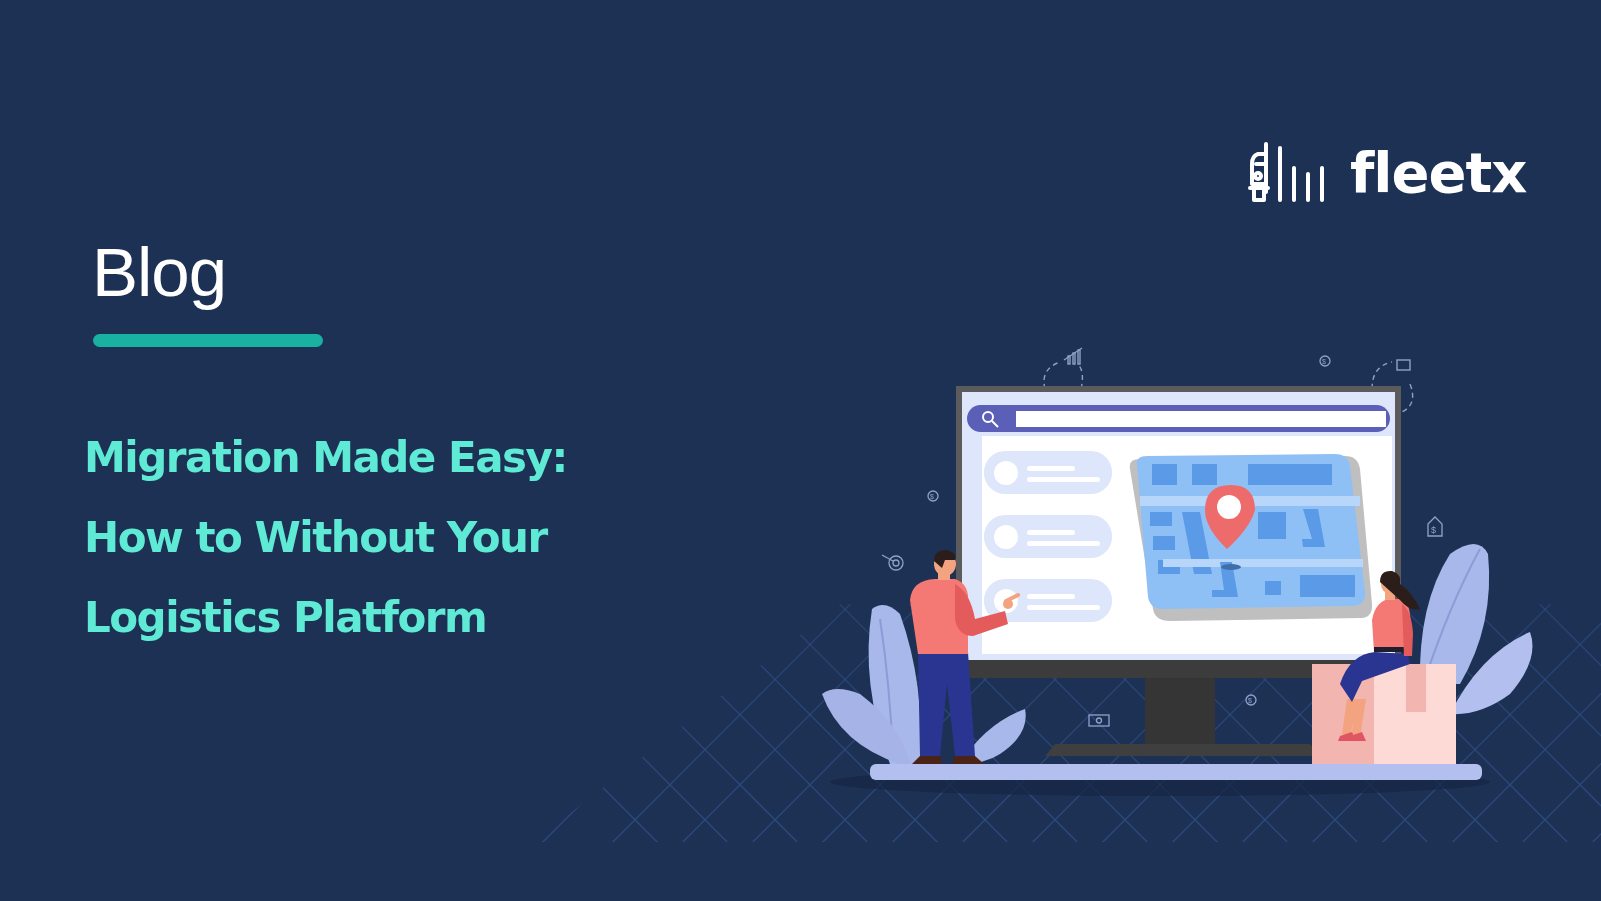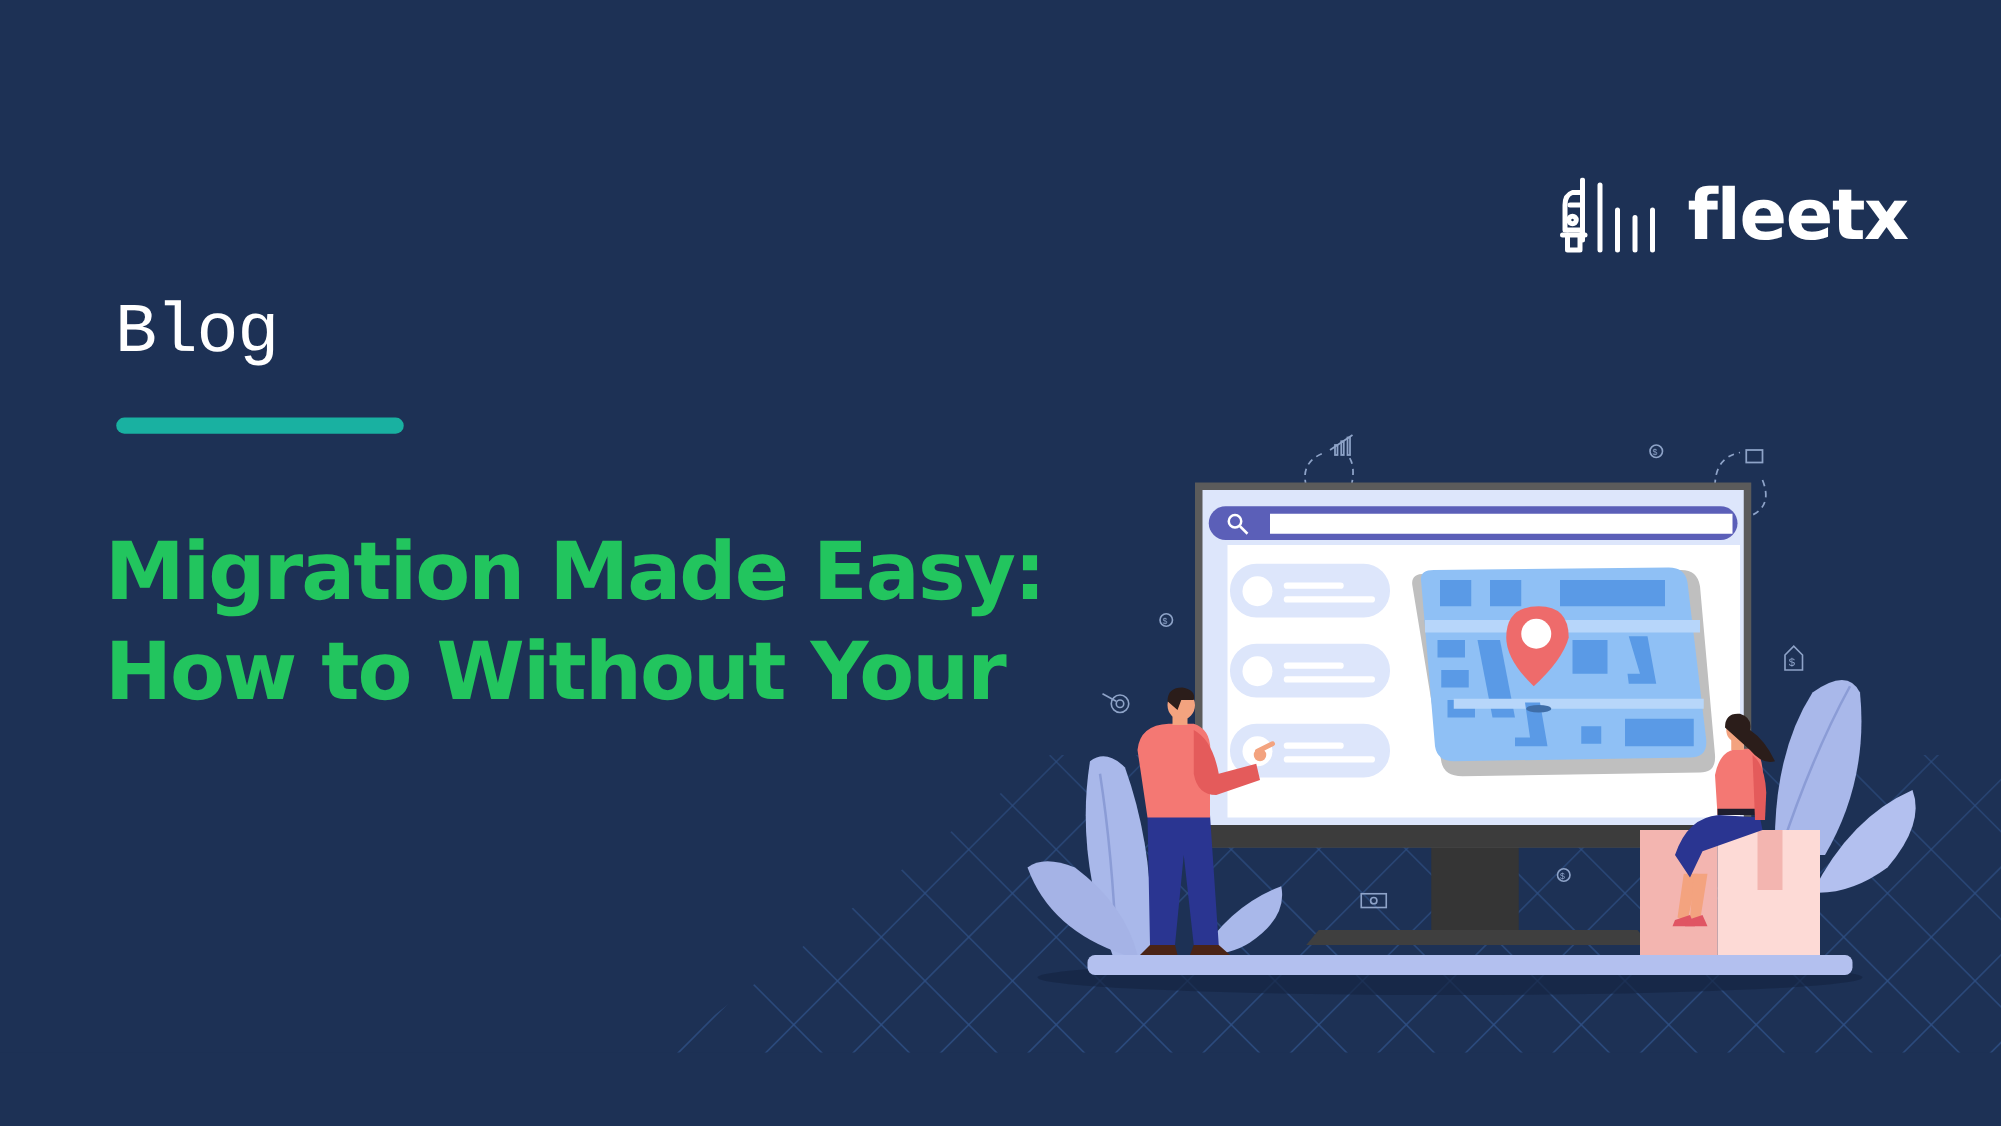--- a/index.html
+++ b/index.html
@@ -1,23 +1,23 @@
 <!DOCTYPE html>
 <html><head>
 <meta charset="utf-8">
 <style>
   html, body { margin:0; padding:0; }
   body { width:1601px; height:901px; overflow:hidden; background:#1d3155; font-family:"Liberation Sans", sans-serif; position:relative; }
   .frame { position:absolute; left:0; top:0; width:1601px; height:798px; background:#1d3155; overflow:hidden;margin-top:44px; }
   .grid { position:absolute; left:0; top:0; width:1601px; height:901px; }
   .logo { position:absolute; left:1248px; top:98px; display:flex; align-items:center; gap:10px; }
   .logo-word { color:#fff; font-family:"DejaVu Sans", sans-serif; font-weight:bold; font-size:56px; letter-spacing:-1px; line-height:1; }
-  .blog-label { position:absolute; left:92px; top:194px; color:#fff; font-family:Liberation Mono, monospace; font-size:56px; line-height:1; letter-spacing:-1px; }
+  .blog-label { position:absolute; left:92px; top:194px; color:#fff; font-family:Liberation Sans, sans-serif; font-size:69px; line-height:1; letter-spacing:-1px; }
   .blog-underline { position:absolute; left:93px; top:290px; width:230px; height:13px; border-radius:7px; background:#19b1a1; }
-  .title { position:absolute; left:84px; top:374px; width:760px; color:#22c55e; font-family:"DejaVu Sans", sans-serif; font-weight:bold; font-size:64px; line-height:80px; letter-spacing:-1.5px; }
+  .title { position:absolute; left:84px; top:374px; width:760px; color:#5eead4; font-family:"DejaVu Sans", sans-serif; font-weight:bold; font-size:42px; line-height:80px; letter-spacing:-1.5px; }
   .title div { white-space:nowrap; }
   .illus { position:absolute; left:0; top:0; width:1601px; height:901px; }
 </style>
 </head>
 <body>
 
 <div class="frame">
 
   <svg class="grid" viewBox="0 0 1601 901">
     <defs>
@@ -91,20 +91,21 @@
     </svg>
     <span class="logo-word">fleetx</span>
   </div>
 
   <div class="blog-label">Blog</div>
   <div class="blog-underline"></div>
 
   <div class="title">
     <div>Migration Made Easy:</div>
     <div>How to Without Your</div>
+    <div>Logistics Platform</div>
   </div>
 
   <svg class="illus" viewBox="0 0 1601 901">
 
     <g fill="none" stroke="#8ea3c8" stroke-width="1.4">
       <path d="M1045 345 Q1040 325 1060 318" stroke-dasharray="5,4"></path>
       <path d="M1081 345 Q1085 328 1078 320" stroke-dasharray="5,4"></path>
       <path d="M1064 316 L1082 304"></path>
       <rect x="1068" y="312" width="2" height="8"></rect>
         <rect x="1073" y="309" width="2" height="11"></rect>

